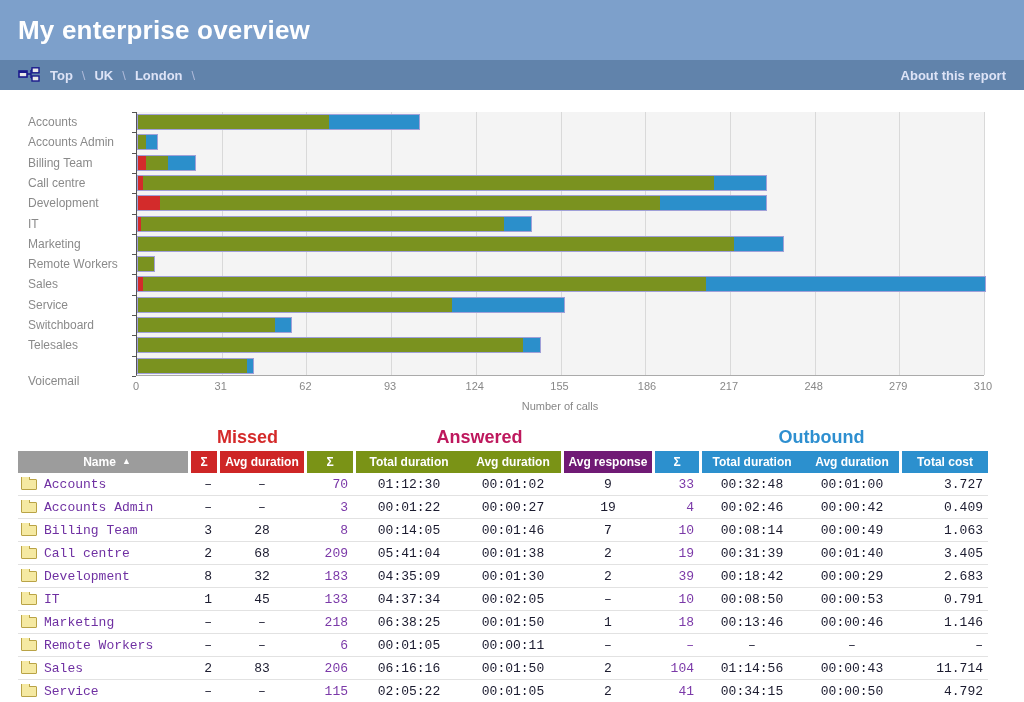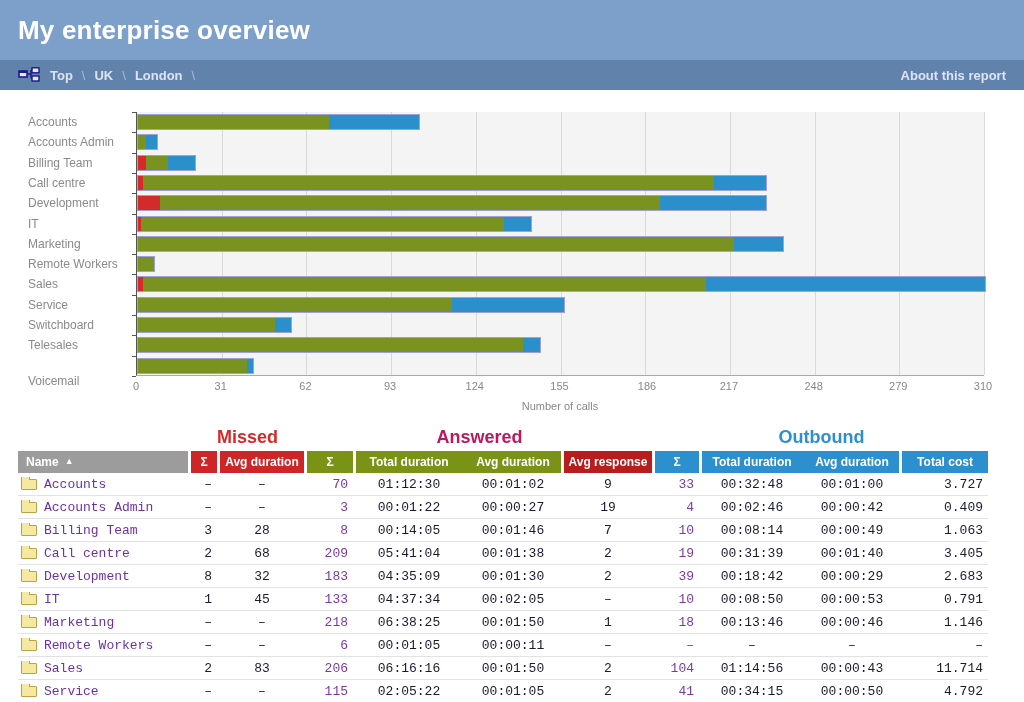--- a/index.html
+++ b/index.html
@@ -223,32 +223,32 @@
   </div>
 
 <div class="tablewrap">
   <div class="grouprow">
     <div class="c-name"></div>
     <div class="g sp-missed" style="color: rgb(212, 42, 42);">Missed</div>
     <div class="g sp-answered" style="color: #be185d;">Answered</div>
     <div class="g sp-outbound" style="color: rgb(46, 143, 208);">Outbound</div>
   </div>
   <div class="headrow">
-    <div class="hcell hc-name c-name" id="h-name" style="background: rgb(156, 156, 156);">
+    <div class="hcell hc-name c-name" id="h-name" style="background: rgb(156, 156, 156); justify-content: center;">
       <span>Name</span>
       <span class="sort-arrow">▲</span>
     </div>
     <div class="hcell c-s1 hc-missed" style="background: rgb(206, 38, 38);">Σ</div>
     <div class="hcell c-a1 hc-missed" style="background: rgb(206, 38, 38);">Avg duration</div>
     <div class="hcell c-s2 hc-answered" style="background: rgb(122, 147, 22);">Σ</div>
     <div class="hcell merged w-m2 hc-answered" style="background: rgb(122, 147, 22);">
       <span class="c-t2">Total duration</span>
       <span class="c-a2">Avg duration</span>
     </div>
-    <div class="hcell c-r2 hc-answered" style="background: #b91c1c;">Avg response</div>
+    <div class="hcell c-r2 hc-answered" style="background: #701a75;">Avg response</div>
     <div class="hcell c-s3 hc-outbound" style="background: rgb(44, 144, 206);">Σ</div>
     <div class="hcell merged w-m3 hc-outbound" style="background: rgb(44, 144, 206);">
       <span class="c-t3">Total duration</span>
       <span class="c-a3">Avg duration</span>
     </div>
     <div class="hcell c-c3 hc-outbound" style="background: rgb(44, 144, 206);">Total cost</div>
   </div>
   <div id="table-body">
       <div class="trow">
         <div class="tcell c-name namecell">

